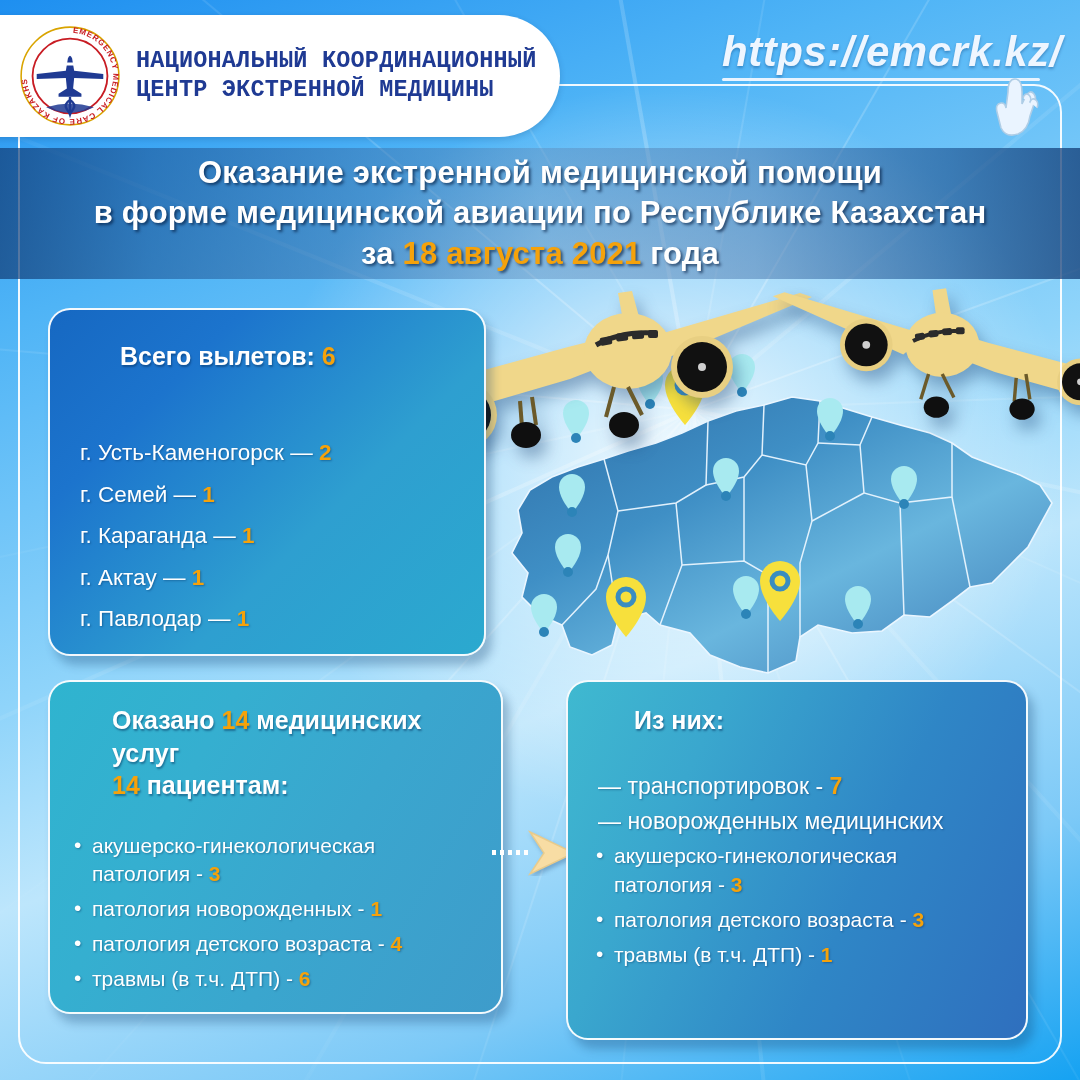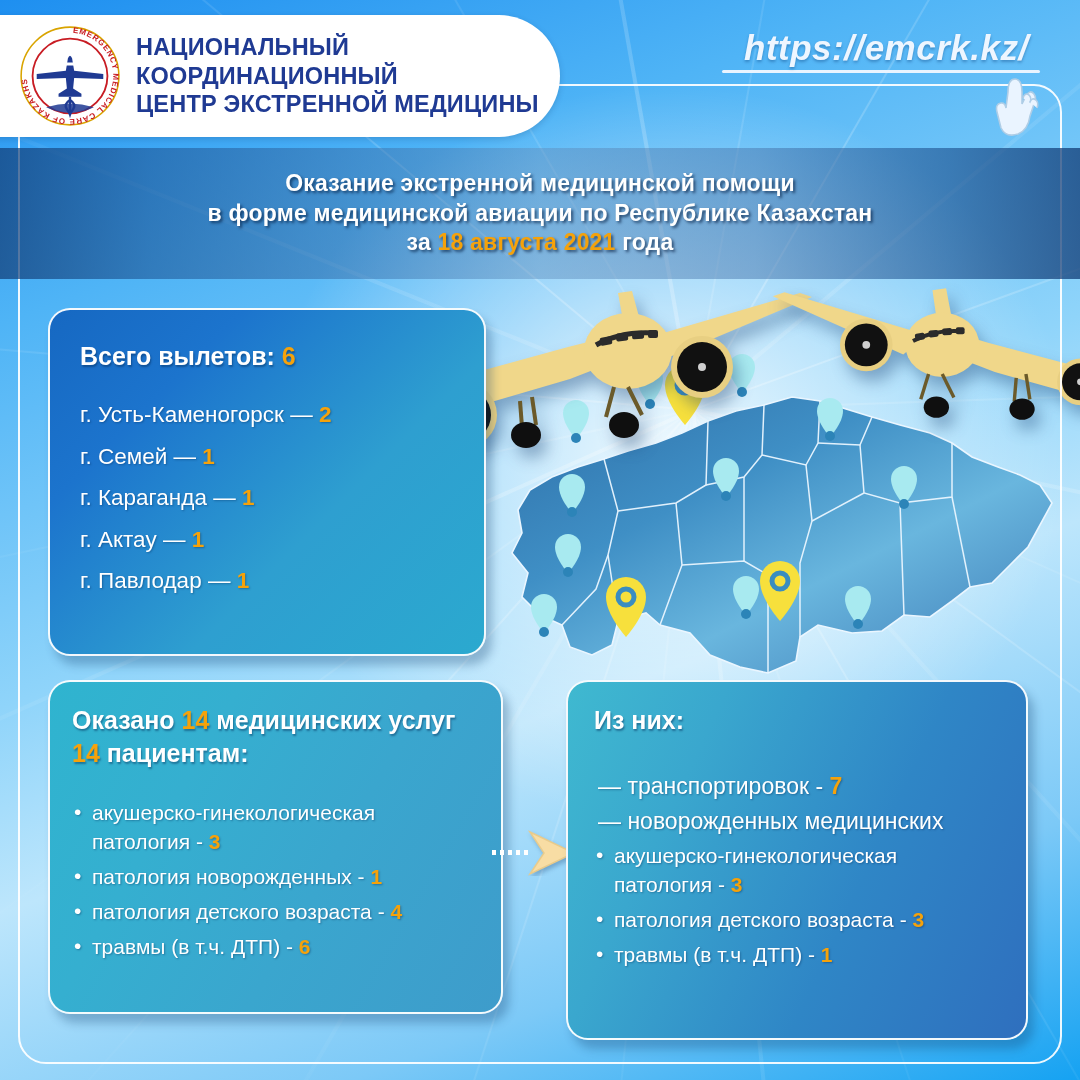--- a/index.html
+++ b/index.html
@@ -36,33 +36,33 @@
   }
   .logo { width: 104px; height: 104px; flex: 0 0 104px; }
   .org-name {
     margin-left: 14px;
     color: #1F3A93;
     font-weight: bold;
     font-size: 23.5px;
     line-height: 1.22;
     letter-spacing: 0.2px;
     text-transform: uppercase;
+    font-family: Liberation Mono, monospace;
   }
   .url-wrap {
     position: absolute; left: 722px; top: 28px;
     width: 330px;
   }
   .url-text {
     color: #eef6ff;
-    font-size: 35px;
+    font-size: 42px;
     font-weight: bold;
     font-style: italic;
     letter-spacing: 0.5px;
     text-shadow: 0 2px 3px rgba(0,50,110,0.35);
-    margin-left: 22px;
   }
   .url-underline {
     margin-top: 2px; height: 3px; width: 318px;
     background: #e9f4ff;
     border-radius: 2px;
   }
   .cursor-hand { position:absolute; left: 268px; top: 38px; }
 
   
   .frame {
@@ -84,21 +84,21 @@
         rgba(95,140,186,0.44) 50%,
         rgba(72,118,172,0.50) 70%,
         rgba(26,78,140,0.62) 88%,
         rgba(16,58,116,0.74) 100%);
     display: flex; flex-direction: column;
     align-items: center; justify-content: center;
   }
   .title-band .tline {
     color: #ffffff;
     font-weight: bold;
-    font-size: 23px;
+    font-size: 31px;
     line-height: 1.30;
     text-align: center;
     letter-spacing: 0.2px;
     text-shadow: 2px 2px 3px rgba(0,25,60,0.65);
     white-space: nowrap;
   }
   .title-band .hl { color: #F5A20B; }
 
   
   .map-zone { position:absolute; left: 470px; top: 285px; width: 610px; height: 400px; }
@@ -127,24 +127,25 @@
   }
   .card-ofwhich {
     left: 566px; top: 680px; width: 462px; height: 360px;
     background: linear-gradient(115deg, #3FB9D0 0%, #3AA7CE 26%, #2F86C6 62%, #2F6FBE 100%);
     padding: 22px 26px 2px 26px;
   }
 
   .card-title {
     font-weight: bold; font-size: 25px; line-height: 1.30;
     text-shadow: 1px 2px 2px rgba(0,40,85,0.45);
+    margin-left: 40px;
   }
   .num { color: #F5A20B; font-weight: bold; }
 
-  .flights-list { margin-top: 22px; }
+  .flights-list { margin-top: 60px; }
   .flight-row {
     font-size: 22.5px; line-height: 1.0; padding: 9.5px 0;
     text-shadow: 1px 1px 2px rgba(0,40,85,0.38);
     white-space: nowrap;
   }
 
   .bullets { margin-top: 30px; }
   .bullet {
     position: relative;
     font-size: 21px; line-height: 1.38;

